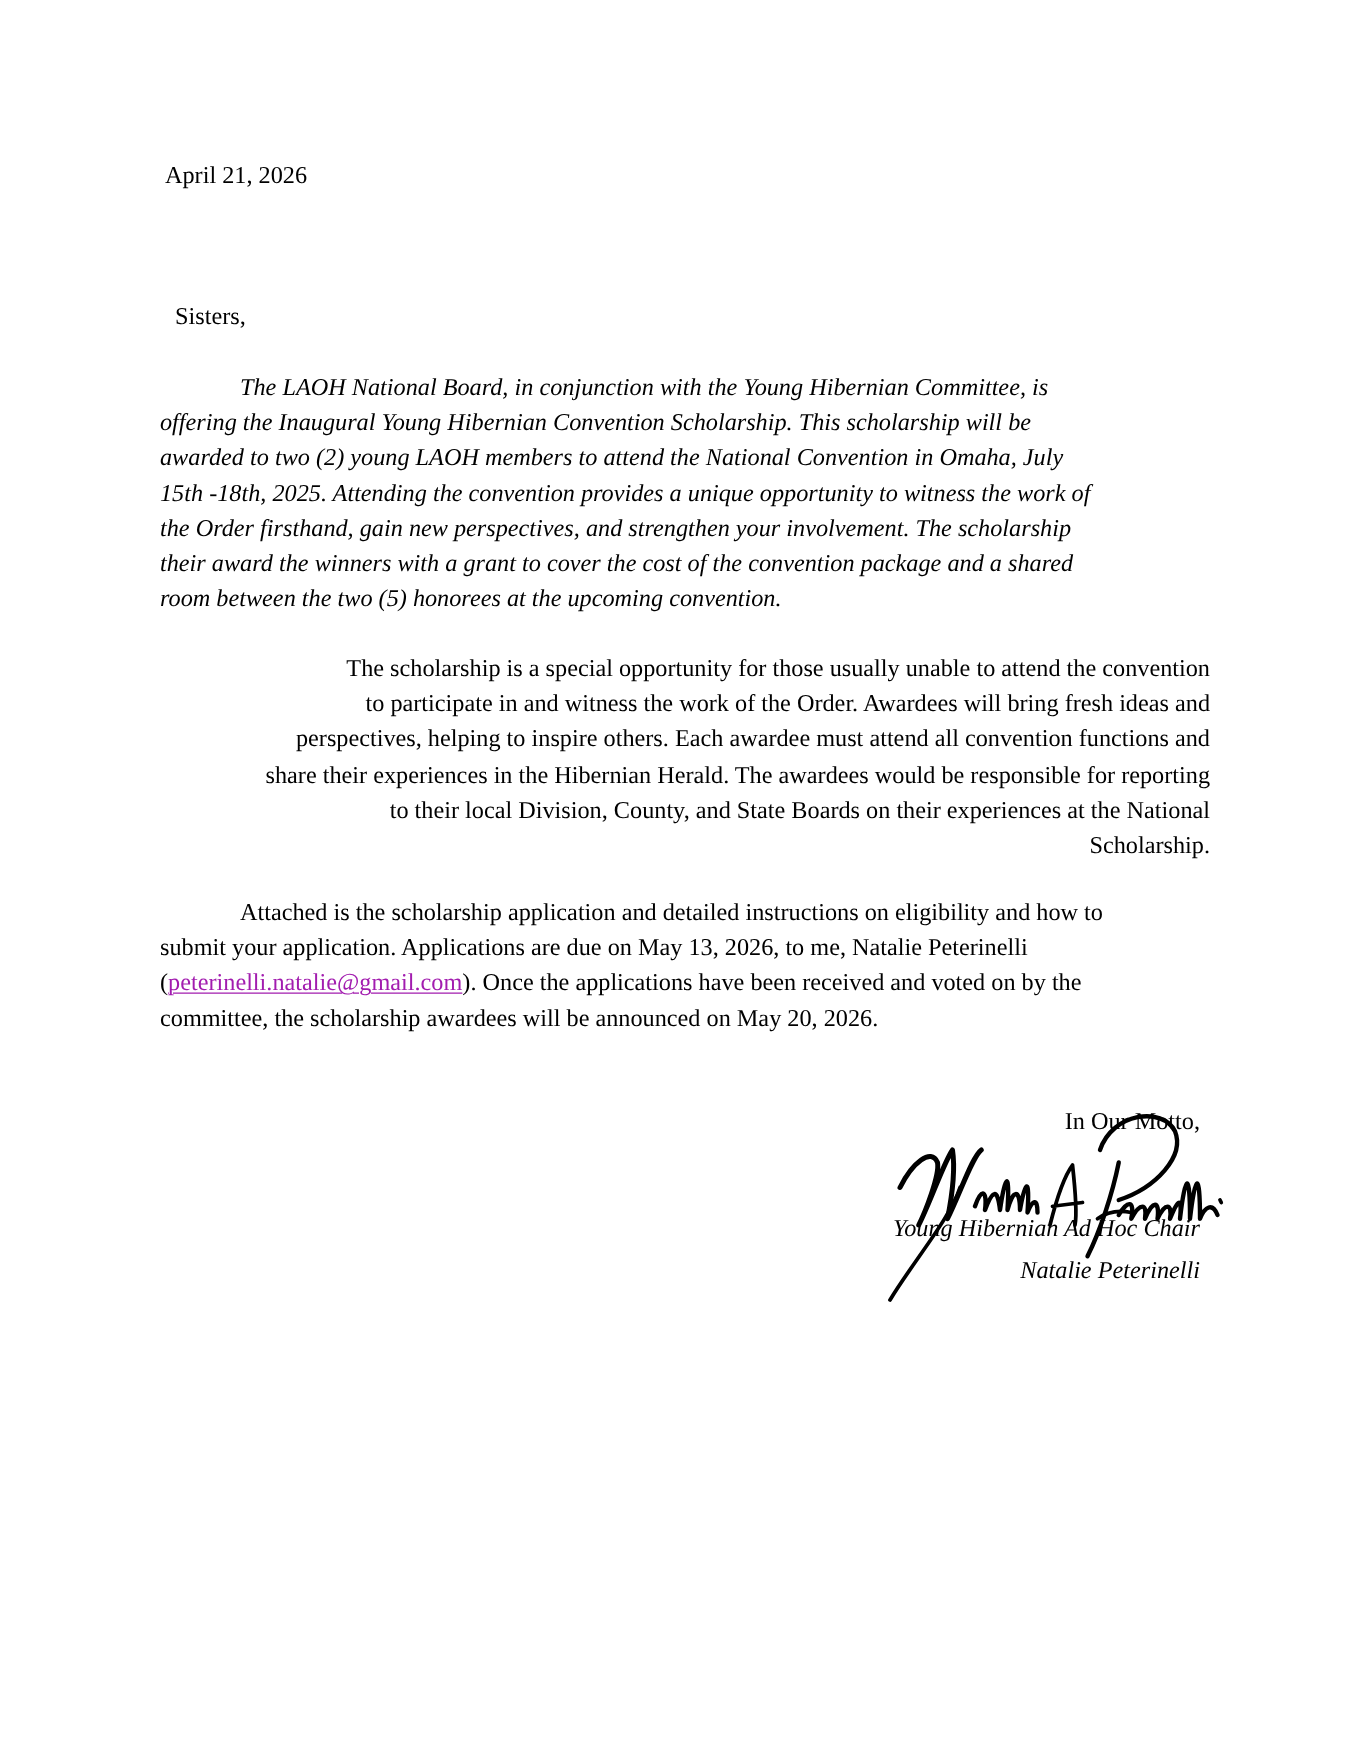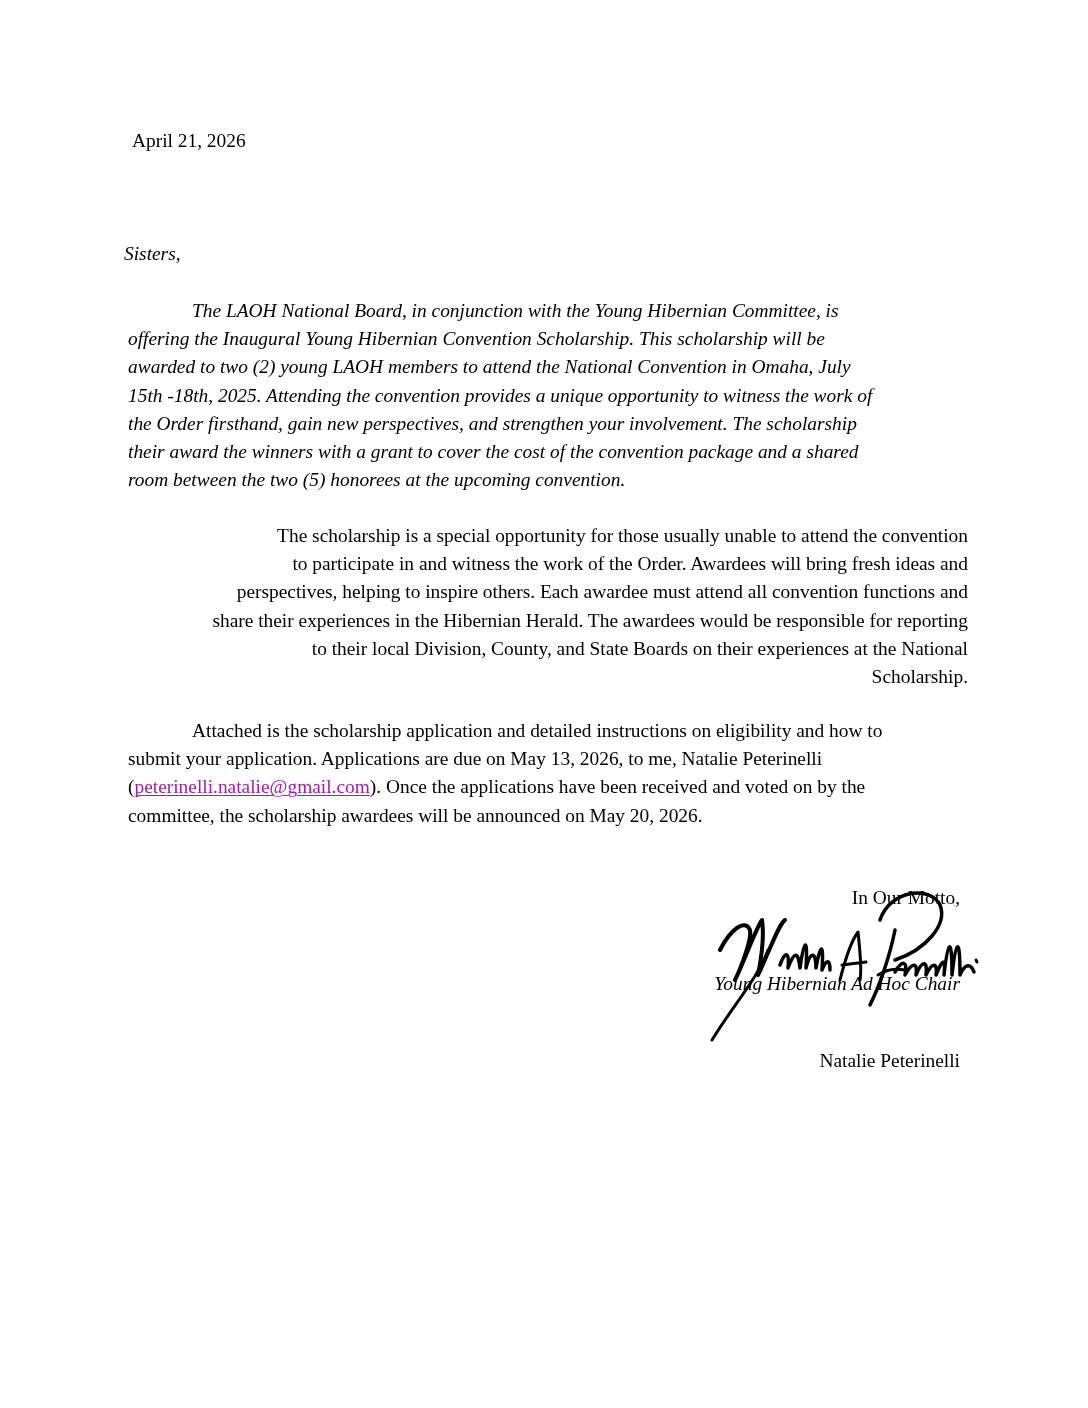--- a/index.html
+++ b/index.html
@@ -23,25 +23,24 @@
     }
     .date {
       position: absolute;
       left: 132px;
       top: 129px;
       line-height: 24px;
       white-space: nowrap;
     }
     .salutation {
       position: absolute;
-      left: 124px;
+      left: 140px;
       top: 242px;
       line-height: 24px;
       white-space: nowrap;
-      font-style: italic;
     }
     .para {
       position: absolute;
       left: 128px;
       width: 840px;
       line-height: 28.2px;
     }
     .para .line {
       display: block;
       white-space: nowrap;
@@ -61,23 +60,24 @@
     .closing {
       position: absolute;
       right: 128px;
       top: 886px;
       white-space: nowrap;
       line-height: 24px;
     }
     .sig-name {
       position: absolute;
       right: 128px;
-      top: 1049px;
+      top: 1005px;
       white-space: nowrap;
       line-height: 24px;
+      font-style: italic;
     }
     .sig-title {
       position: absolute;
       right: 128px;
       top: 972px;
       white-space: nowrap;
       line-height: 24px;
       font-style: italic;
     }
     .signature {

